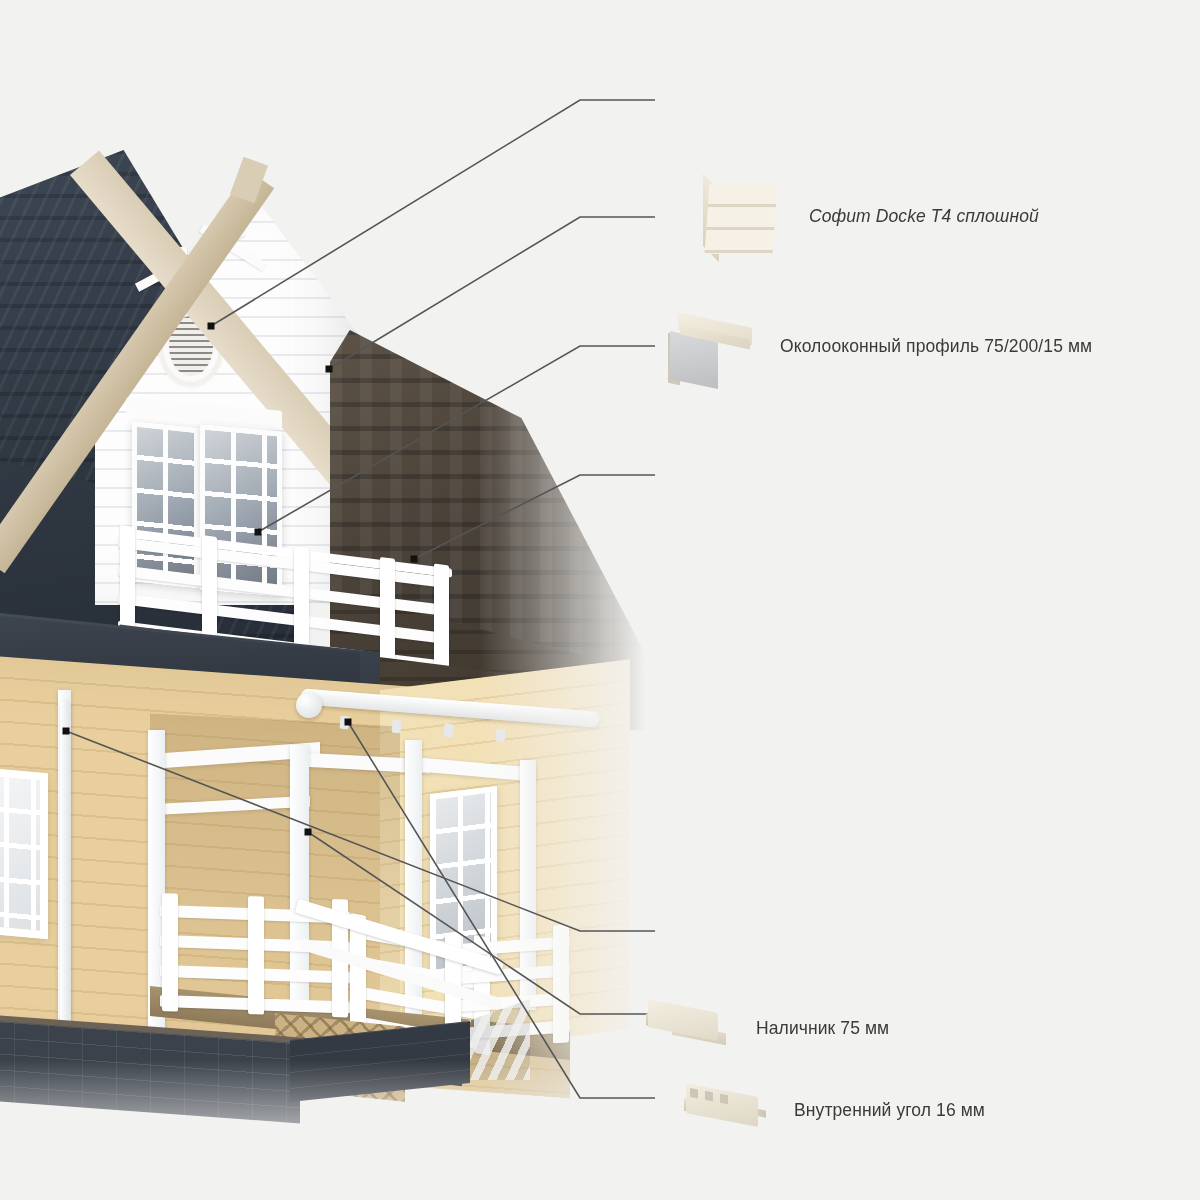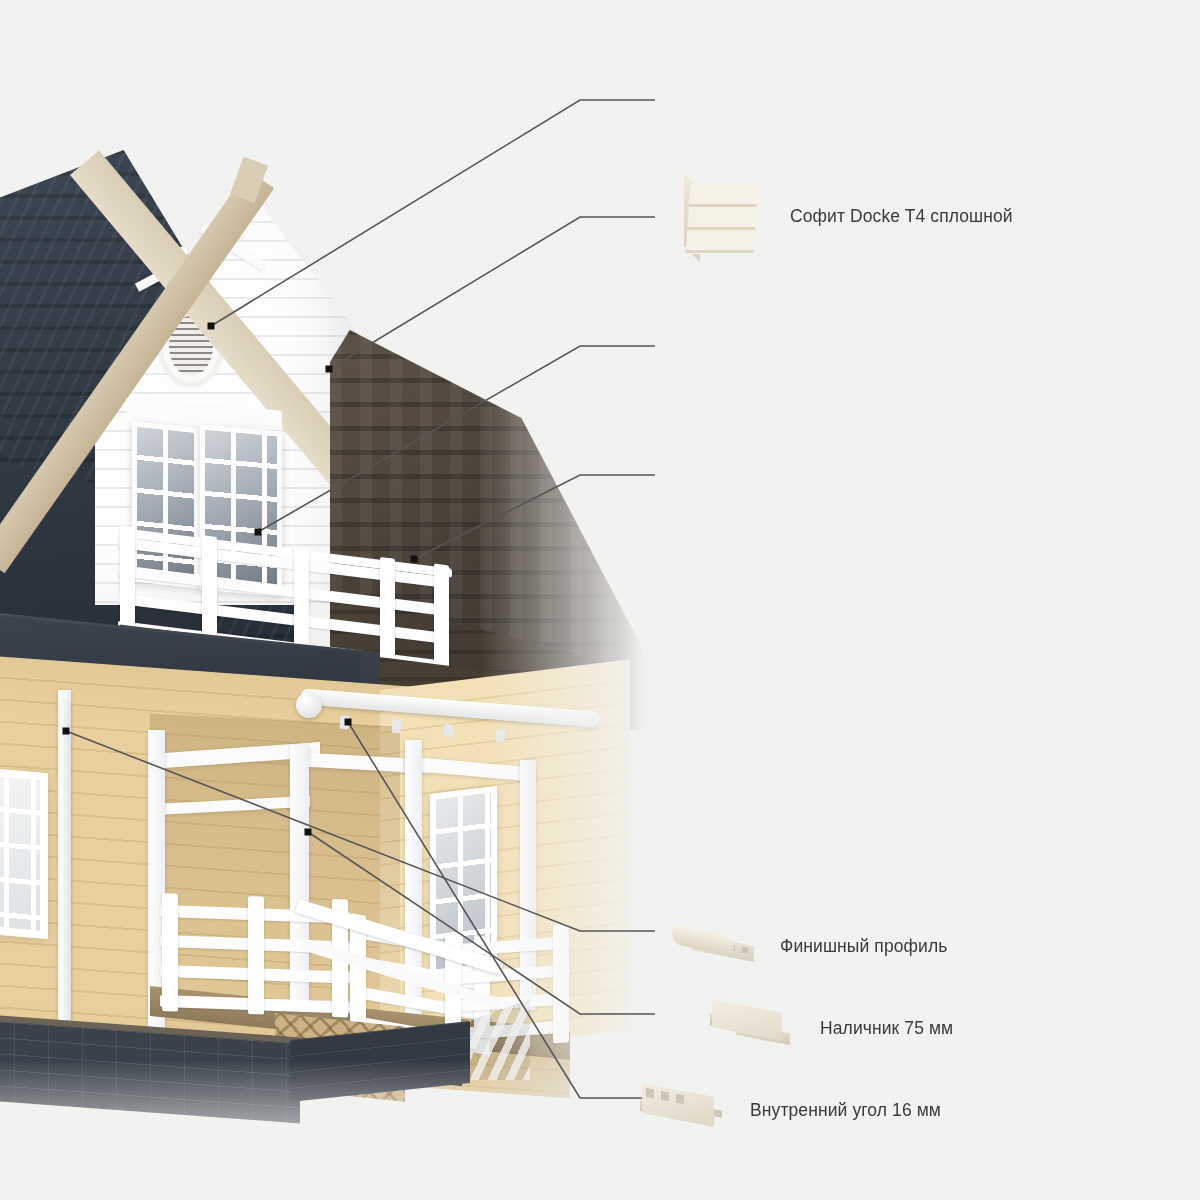--- a/index.html
+++ b/index.html
@@ -526,49 +526,50 @@
         <rect x="325.5" y="365.5" width="7" height="7" fill="#111111"></rect>
         <rect x="254.5" y="528.5" width="7" height="7" fill="#111111"></rect>
         <rect x="410.5" y="555.5" width="7" height="7" fill="#111111"></rect>
         <rect x="62.5" y="727.5" width="7" height="7" fill="#111111"></rect>
         <rect x="304.5" y="828.5" width="7" height="7" fill="#111111"></rect>
         <rect x="344.5" y="718.5" width="7" height="7" fill="#111111"></rect>
       </g>
   </svg>
 
 
-  <div class="callout" id="co-1" style="left: 676px; top: 178px;">
+  <div class="callout" id="co-1" style="left: 695px; top: 178px; font-style: italic;">
     <div class="thumb">
       <div class="t s-edge"></div>
       <div class="t s-panel"></div>
     </div>
     <div class="c-label">Софит Docke T4 сплошной</div>
   </div>
 
-
-
-  <div class="callout" id="co-4" style="left: 666px; top: 908px;">
+  <div class="callout" id="co-2" style="left: 666px; top: 308px;">
     <div class="thumb">
-      <div class="t fin-flange"></div>
-      <div class="t fin-holes"></div>
-      <div class="t fin-nose"></div>
-    </div>
-    <div class="c-label">Финишный профиль</div>
+      <div class="t w-side edge"></div>
+      <div class="t w-face greyface"></div>
+      <div class="t w-top cream"></div>
+      <div class="t w-lip cream2"></div>
+    </div>
+    <div class="c-label">Околооконный профиль 75/200/15 мм</div>
   </div>
 
-  <div class="callout" id="co-5" style="left: 706px; top: 990px;">
+
+
+  <div class="callout" id="co-5" style="left: 642px; top: 990px;">
     <div class="thumb">
       <div class="t nal-flange"></div>
       <div class="t nal-side"></div>
       <div class="t nal-top"></div>
     </div>
     <div class="c-label">Наличник 75 мм</div>
   </div>
 
-  <div class="callout" id="co-6" style="left: 636px; top: 1072px; text-align: center;">
+  <div class="callout" id="co-6" style="left: 680px; top: 1072px; text-align: center;">
     <div class="thumb">
       <div class="t ic-tip"></div>
       <div class="t ic-fold"></div>
       <div class="t ic-body"></div>
       <div class="t ic-perf"></div>
     </div>
     <div class="c-label">Внутренний угол 16 мм</div>
   </div>
 
 </div>

